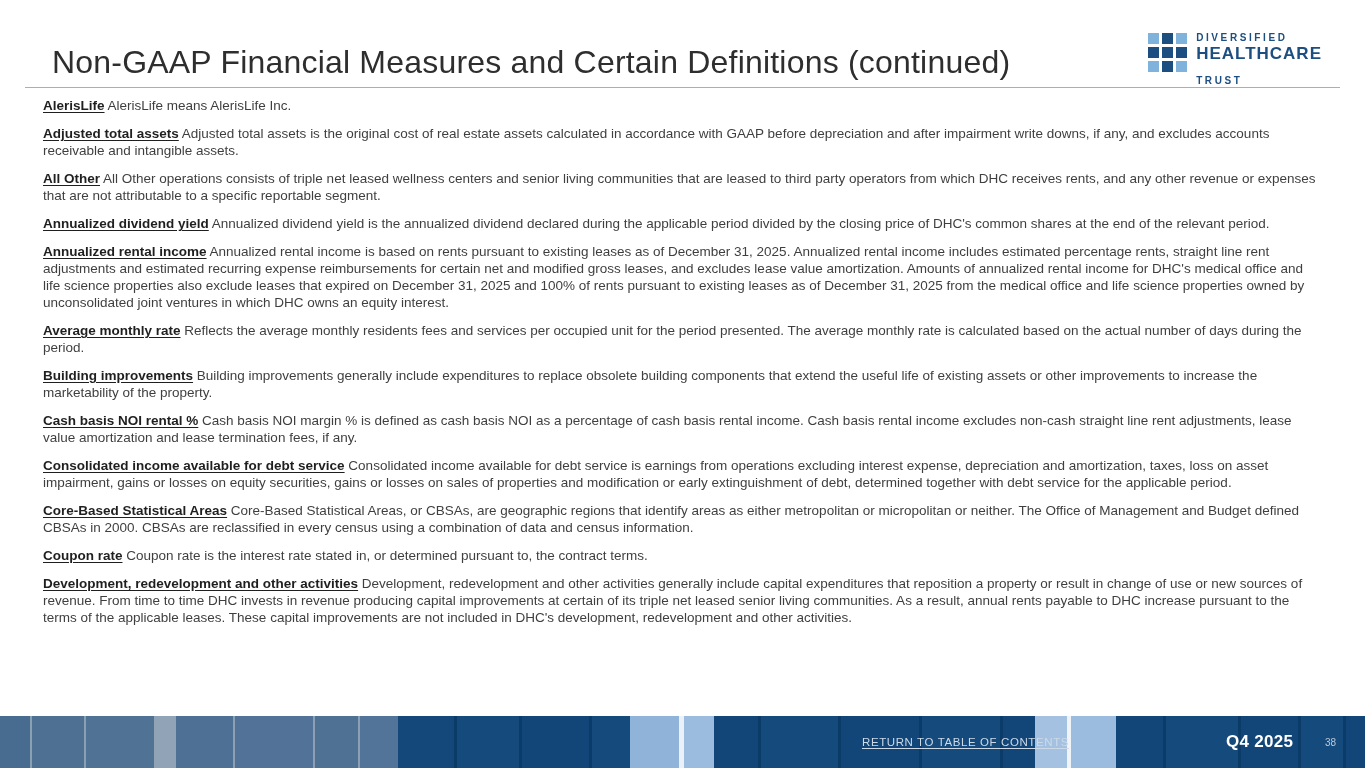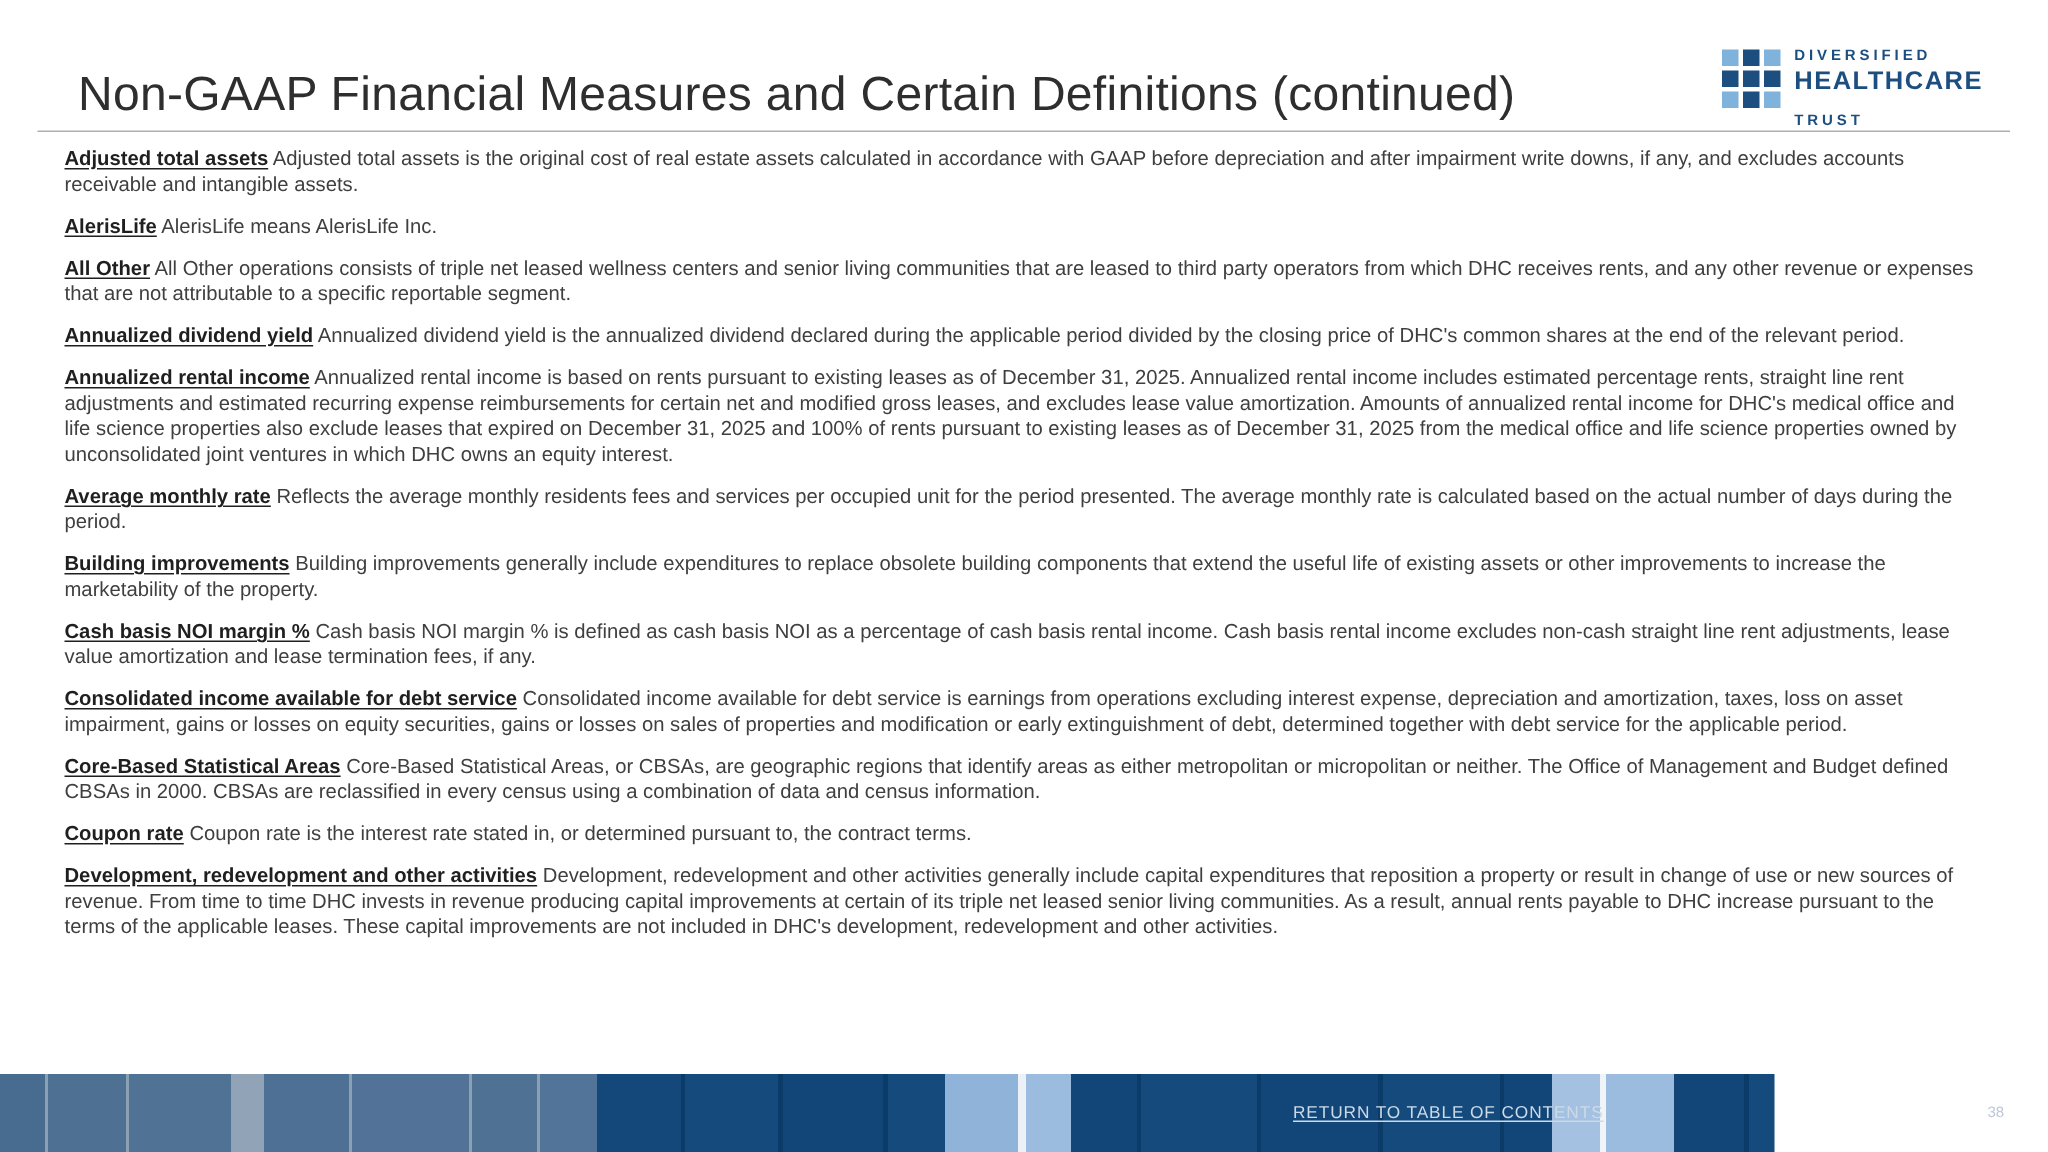--- a/index.html
+++ b/index.html
@@ -42,21 +42,21 @@
     position:absolute;top:97px;left:43px;width:1280px;
     font-size:13.5px;line-height:17px;color:#3f3f3f;
   }
   .def{margin:0 0 11px 0;}
   .term{
     font-weight:700;color:#1f1f1f;
     text-decoration:underline;text-underline-offset:2px;
   }
   
   .footer{
-    position:absolute;left:0;bottom:0;width:1183px;height:52px;
+    position:absolute;left:0;bottom:0;width:1365px;height:52px;
     background:linear-gradient(90deg,
       #486b90 0 30px,  #8ba0b3 30px 32px,
       #4d7093 32px 84px, #8ba0b3 84px 86px,
       #507295 86px 154px, #91a3b6 154px 176px,
       #4d7094 176px 233px, #8ba0b3 233px 235px,
       #527397 235px 313px, #8ba0b3 313px 315px,
       #4f7194 315px 358px, #8ba0b3 358px 360px,
       #537499 360px 398px,
       #14487a 398px 454px, #0b3c69 454px 457px,
       #154a7c 457px 519px, #0b3c69 519px 522px,
@@ -111,28 +111,28 @@
     <div class="logo-text">
       <span class="logo-line1">DIVERSIFIED</span>
       <span class="logo-line2">HEALTHCARE</span>
       <span class="logo-line3">TRUST</span>
     </div>
   </div>
 
   <div class="title-rule"></div>
 
   <main class="defs" id="defs">
+      <p class="def"><span class="term">AlerisLife</span><span> AlerisLife means AlerisLife Inc.</span></p>
       <p class="def"><span class="term">Adjusted total assets</span><span> Adjusted total assets is the original cost of real estate assets calculated in accordance with GAAP before depreciation and after impairment write downs, if any, and excludes accounts receivable and intangible assets.</span></p>
-      <p class="def"><span class="term">AlerisLife</span><span> AlerisLife means AlerisLife Inc.</span></p>
       <p class="def"><span class="term">All Other</span><span> All Other operations consists of triple net leased wellness centers and senior living communities that are leased to third party operators from which DHC receives rents, and any other revenue or expenses that are not attributable to a specific reportable segment.</span></p>
       <p class="def"><span class="term">Annualized dividend yield</span><span> Annualized dividend yield is the annualized dividend declared during the applicable period divided by the closing price of DHC's common shares at the end of the relevant period.</span></p>
       <p class="def"><span class="term">Annualized rental income</span><span> Annualized rental income is based on rents pursuant to existing leases as of December 31, 2025. Annualized rental income includes estimated percentage rents, straight line rent adjustments and estimated recurring expense reimbursements for certain net and modified gross leases, and excludes lease value amortization. Amounts of annualized rental income for DHC's medical office and life science properties also exclude leases that expired on December 31, 2025 and 100% of rents pursuant to existing leases as of December 31, 2025 from the medical office and life science properties owned by unconsolidated joint ventures in which DHC owns an equity interest.</span></p>
       <p class="def"><span class="term">Average monthly rate</span><span> Reflects the average monthly residents fees and services per occupied unit for the period presented. The average monthly rate is calculated based on the actual number of days during the period.</span></p>
       <p class="def"><span class="term">Building improvements</span><span> Building improvements generally include expenditures to replace obsolete building components that extend the useful life of existing assets or other improvements to increase the marketability of the property.</span></p>
-      <p class="def"><span class="term">Cash basis NOI margin %</span><span> Cash basis NOI margin % is defined as cash basis NOI as a percentage of cash basis rental income. Cash basis rental income excludes non-cash straight line rent adjustments, lease value amortization and lease termination fees, if any.</span></p>
+      <p class="def"><span class="term">Cash basis NOI rental %</span><span> Cash basis NOI margin % is defined as cash basis NOI as a percentage of cash basis rental income. Cash basis rental income excludes non-cash straight line rent adjustments, lease value amortization and lease termination fees, if any.</span></p>
       <p class="def"><span class="term">Consolidated income available for debt service</span><span> Consolidated income available for debt service is earnings from operations excluding interest expense, depreciation and amortization, taxes, loss on asset impairment, gains or losses on equity securities, gains or losses on sales of properties and modification or early extinguishment of debt, determined together with debt service for the applicable period.</span></p>
       <p class="def"><span class="term">Core-Based Statistical Areas</span><span> Core-Based Statistical Areas, or CBSAs, are geographic regions that identify areas as either metropolitan or micropolitan or neither. The Office of Management and Budget defined CBSAs in 2000. CBSAs are reclassified in every census using a combination of data and census information.</span></p>
       <p class="def"><span class="term">Coupon rate</span><span> Coupon rate is the interest rate stated in, or determined pursuant to, the contract terms.</span></p>
       <p class="def"><span class="term">Development, redevelopment and other activities</span><span> Development, redevelopment and other activities generally include capital expenditures that reposition a property or result in change of use or new sources of revenue. From time to time DHC invests in revenue producing capital improvements at certain of its triple net leased senior living communities. As a result, annual rents payable to DHC increase pursuant to the terms of the applicable leases. These capital improvements are not included in DHC's development, redevelopment and other activities.</span></p>
     </main>
 
   <footer class="footer">
     <a class="toc-link">RETURN TO TABLE OF CONTENTS</a>
     <span class="period">Q4 2025</span>
     <span class="page-num">38</span>

